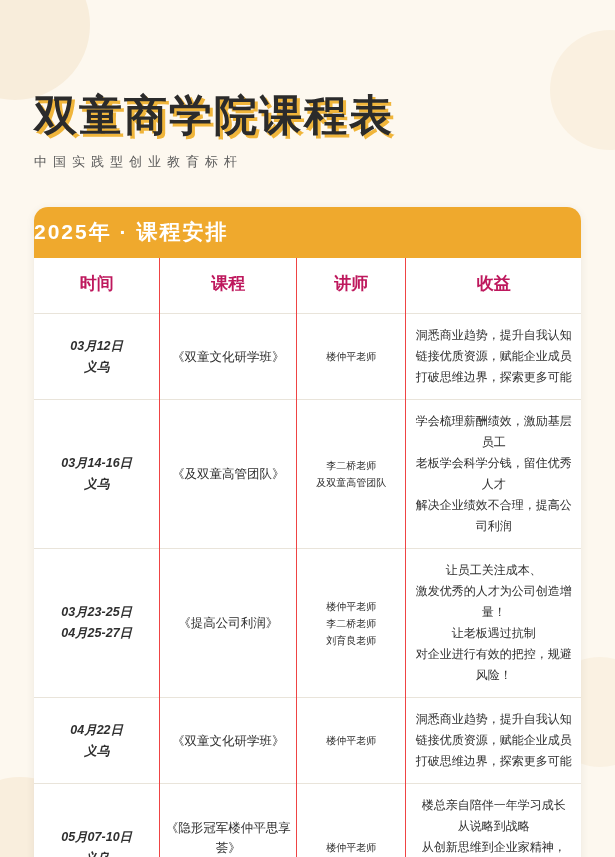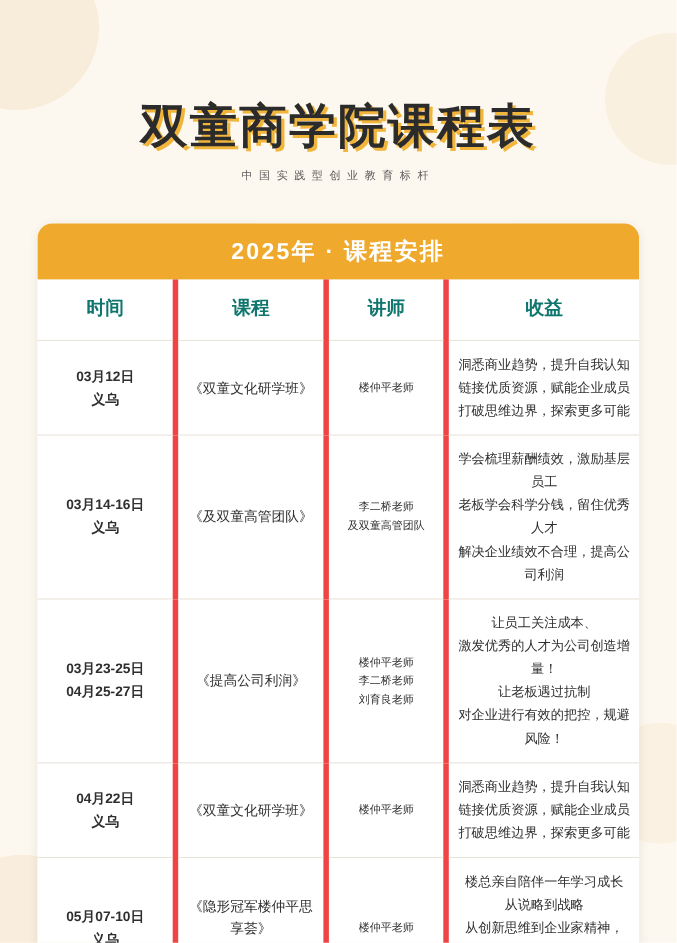--- a/index.html
+++ b/index.html
@@ -31,67 +31,67 @@
     position: relative;
     z-index: 2;
     width: 615px;
     height: 857px;
     box-sizing: border-box;
     padding: 0 34px;
   }
 
   
   .header {
-    text-align: center;
+    text-align: left;
     padding-top: 92px;
   }
   .main-title {
     font-family: "Liberation Sans", sans-serif;
     font-size: 43px;
     font-weight: bold;
     letter-spacing: 2px;
     color: #2b2b2b;
     margin: 0;
     text-shadow: 3px 3px 0 #f0b53a;
     line-height: 1.1;
   }
   .sub-title {
     margin: 14px 0 0 0;
-    font-size: 10px;
+    font-size: 13px;
     letter-spacing: 6px;
     color: #5a5a5a;
   }
 
   
   .card {
     margin-top: 36px;
     background: #ffffff;
     border-radius: 14px;
     box-shadow: 0 2px 10px rgba(0,0,0,0.07);
     overflow: hidden;
   }
   .card-banner {
     background: #efa92d;
     color: #ffffff;
-    text-align: center;
+    text-align: left;
     font-size: 21px;
     font-weight: bold;
     letter-spacing: 2px;
     padding: 11px 0 12px 0;
   }
 
   table.schedule {
     width: 100%;
     border-collapse: collapse;
     table-layout: fixed;
   }
   table.schedule th {
     font-size: 17px;
     font-weight: bold;
-    color: #0f766e;
+    color: #be185d;
     padding: 14px 0 16px 0;
     position: relative;
   }
   th .hl {
     display: inline-block;
     position: relative;
     padding: 0 2px 2px 2px;
   }
   th .hl::after {
     content: "";
@@ -113,38 +113,39 @@
     border-top: 1px solid #e9e4da;
     padding: 11px 4px;
     text-align: center;
     vertical-align: middle;
     color: #2f2f2f;
   }
   td.cell-time {
     font-size: 12.5px;
     font-weight: bold;
     line-height: 1.7;
+    font-style: italic;
   }
   td.cell-course {
     font-size: 12.5px;
     font-weight: normal;
     line-height: 1.6;
   }
   td.cell-teacher {
     font-size: 10px;
     line-height: 1.7;
   }
   td.cell-benefit {
     font-size: 12px;
     line-height: 1.75;
     color: #3a3a3a;
     padding-left: 8px;
     padding-right: 8px;
   }
-  .vline { border-left: 5px solid #ef4444; }
+  .vline { border-left: 1px solid #ef4444; }
 </style>
 </head>
 <body>
 
 <div class="bg-blob blob-tl"></div>
 <div class="bg-blob blob-tr"></div>
 <div class="bg-blob blob-bl"></div>
 <div class="bg-blob blob-br"></div>
 
 <div class="page">

